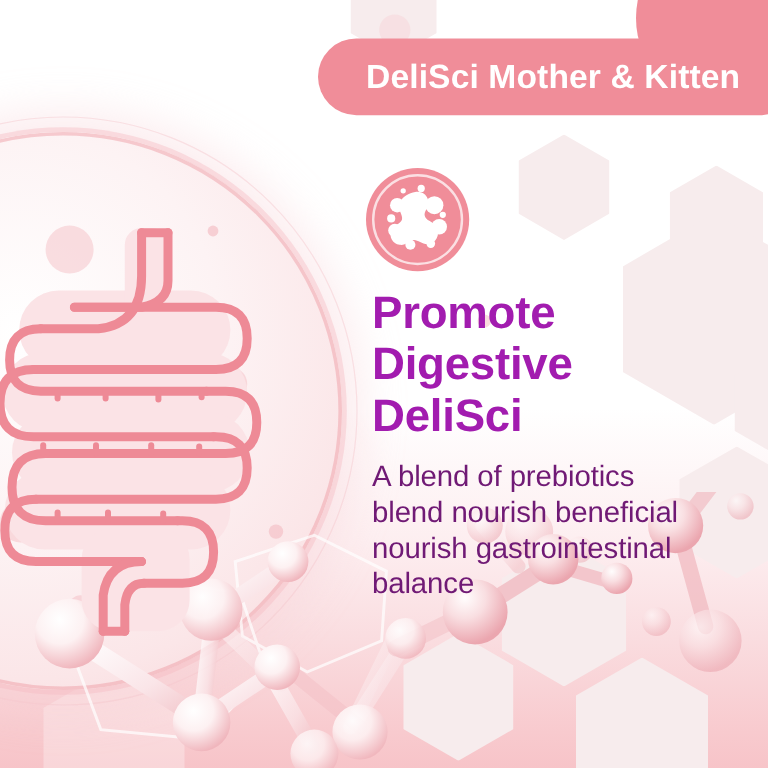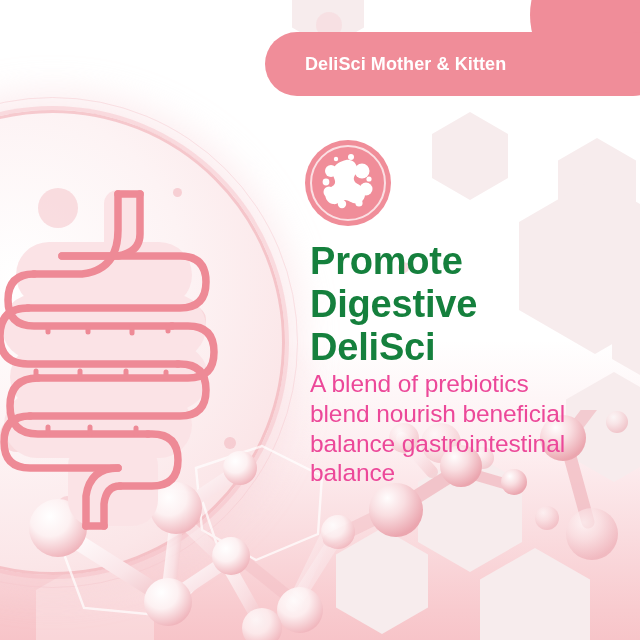--- a/index.html
+++ b/index.html
@@ -87,21 +87,21 @@
     position:absolute;
     left:265px; top:32px;
     width:400px; height:64px;
     background:#f08d99;
     border-radius:34px;
     display:flex; align-items:center;
     padding-left:40px;
   }
   .banner-text {
     color:#ffffff;
-    font-size:18px;
+    font-size:28px;
     font-weight:bold;
     letter-spacing:.1px;
     white-space:nowrap;
   }
 
   
   .badge {
     position:absolute;
     left:305px; top:140px;
     width:86px; height:86px;
@@ -114,29 +114,30 @@
     inset:5px;
     border-radius:50%;
     border:2.5px solid rgba(255,255,255,.72);
   }
   .badge svg { position:absolute; inset:0; }
 
   
   .copy { position:absolute; left:310px; top:240px; width:320px; }
 
   .headline {
-    color:#15803d;
+    color:#a21caf;
     font-size:38px;
     font-weight:bold;
     line-height:1.13;
     letter-spacing:-0.2px;
   }
 
   .body-copy {
-    color:#ec4899;
+    margin-top:14px;
+    color:#701a75;
     font-size:24.5px;
     line-height:1.22;
     letter-spacing:-0.1px;
   }
 </style>
 </head>
 <body>
 
 <div id="poster">
 
@@ -320,18 +321,18 @@
 
   <div class="copy">
     <div class="headline">
       <div>Promote</div>
       <div>Digestive</div>
       <div>DeliSci</div>
     </div>
     <div class="body-copy">
       <div>A blend of prebiotics</div>
       <div>blend nourish beneficial</div>
-      <div>balance gastrointestinal</div>
+      <div>nourish gastrointestinal</div>
       <div>balance</div>
     </div>
   </div>
 
 </div>
 
 </body></html>

